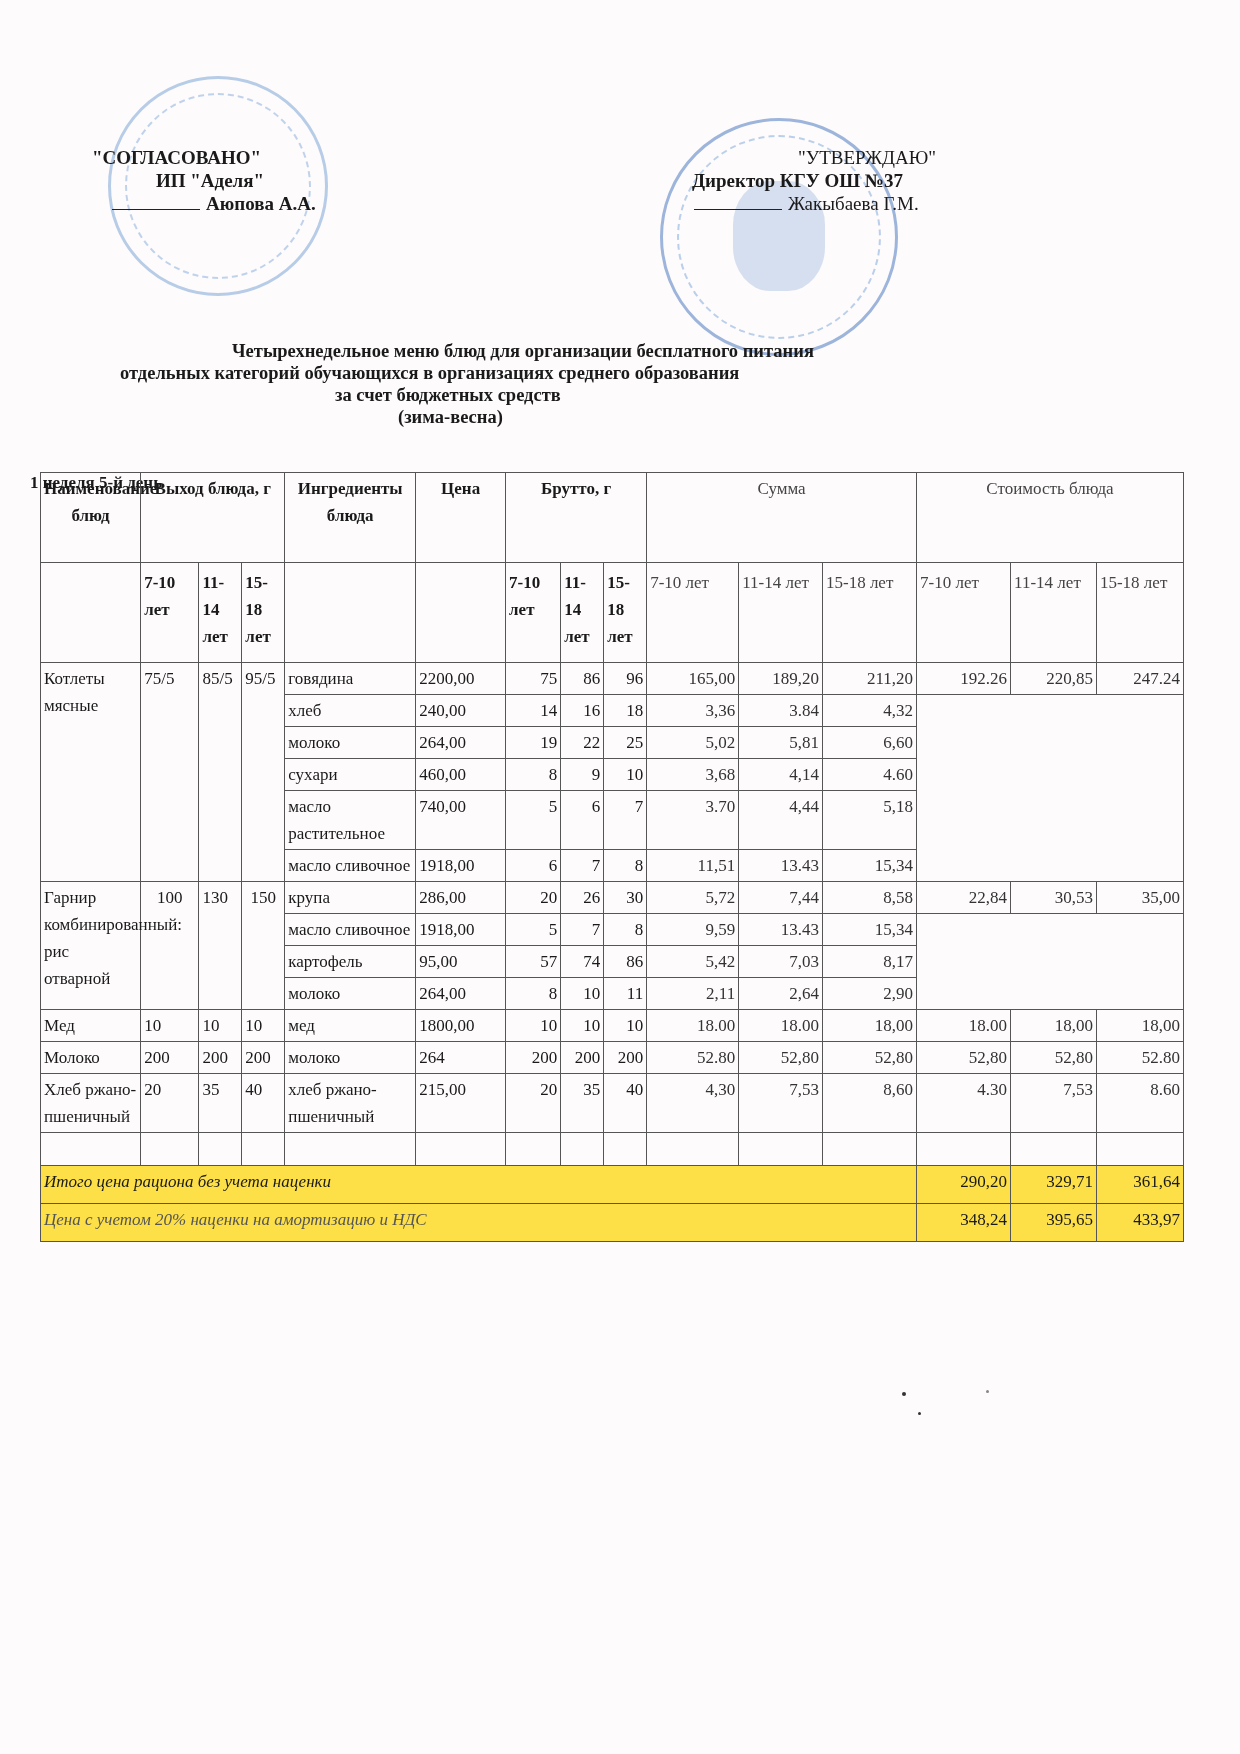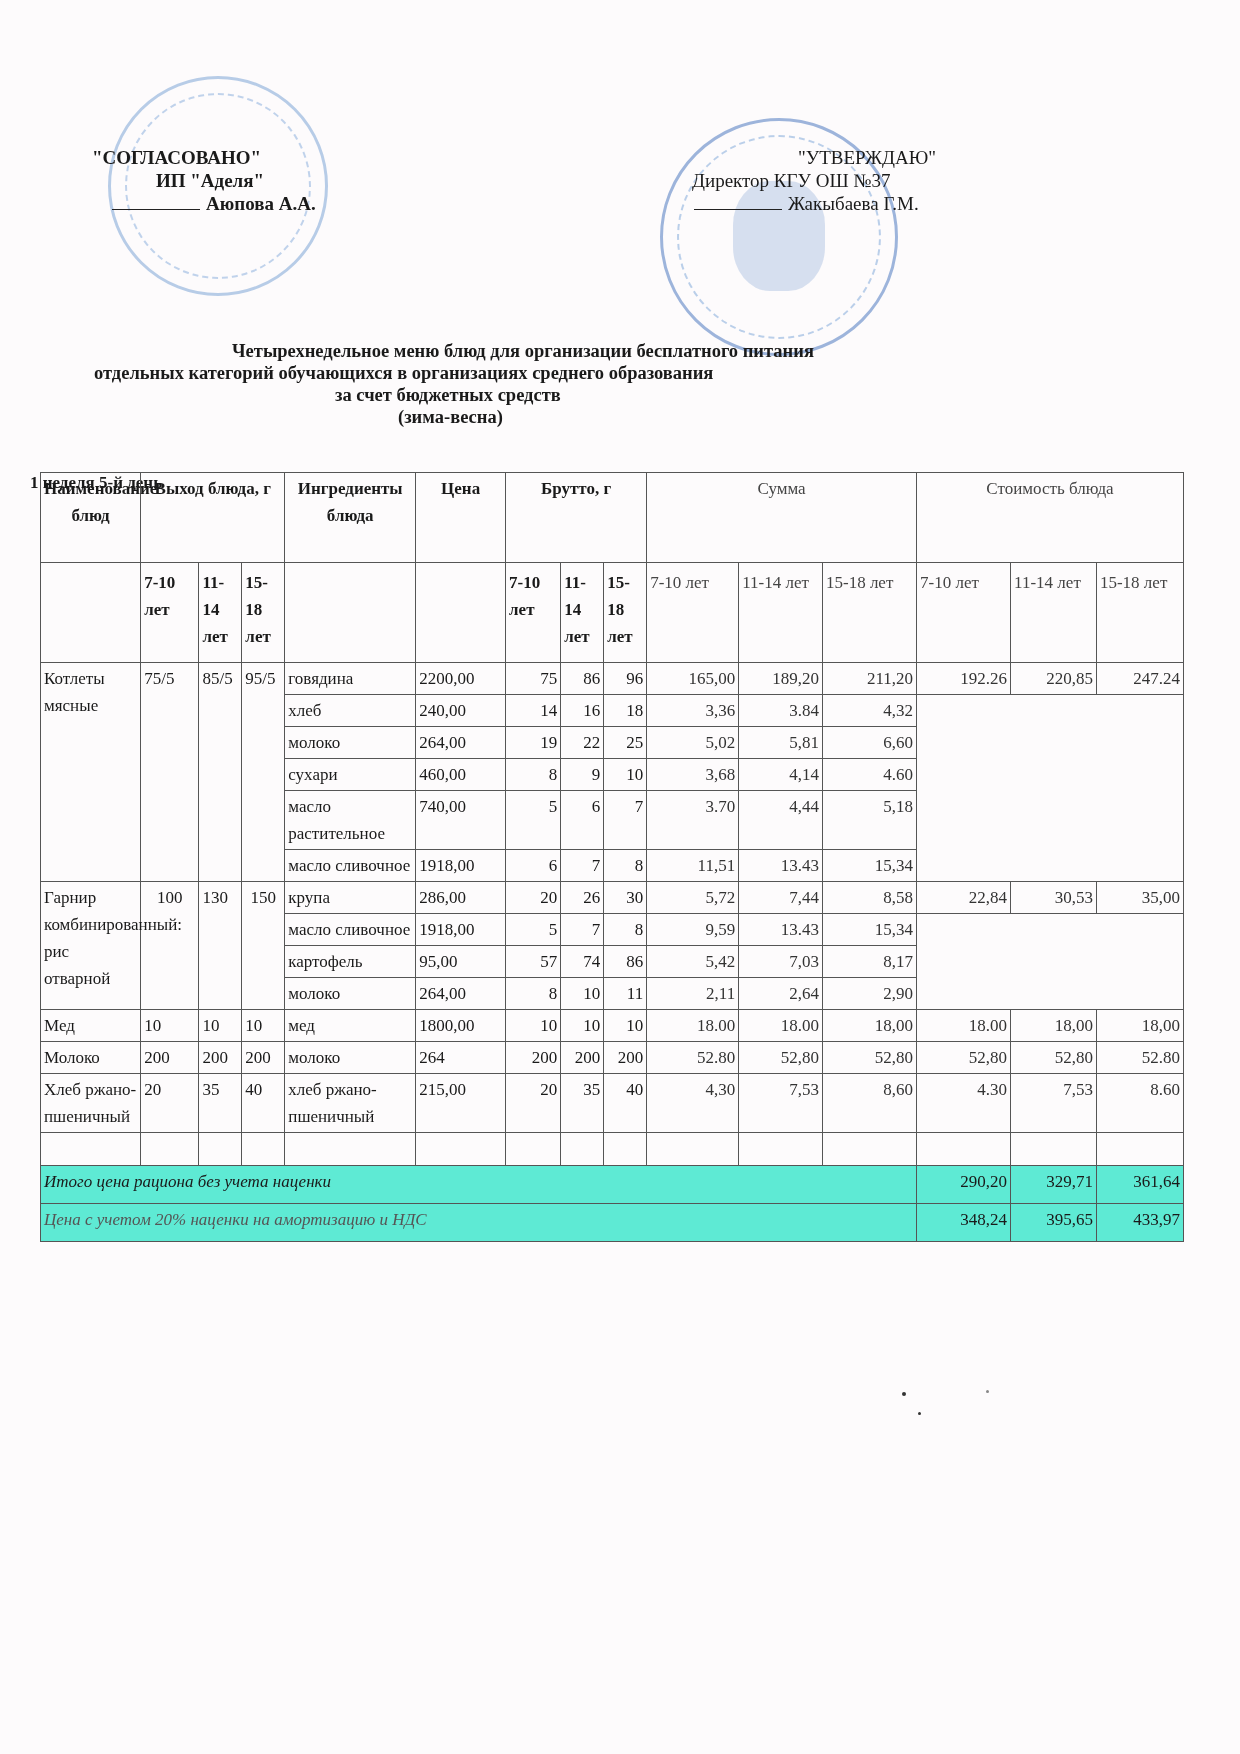--- a/index.html
+++ b/index.html
@@ -10,40 +10,40 @@
   .stamp-left{left:108px;top:76px;width:214px;height:214px;}
   .stamp-right{left:660px;top:118px;width:232px;height:232px;border-color:#5e86c6;opacity:.6;}
   .stamp-right::before{content:"";position:absolute;left:70px;top:60px;width:92px;height:110px;border-radius:40%;background:#7e9fd2;opacity:.5;}
   .approve{position:absolute;font-weight:bold;font-size:19px;line-height:23px;}
   .agreed{left:92px;top:146px;}
   .agreed .l1{padding-left:0}
   .agreed .l2{padding-left:64px}
   .agreed .l3{padding-left:20px}
   .approved{left:680px;top:146px;text-align:left;}
   .approved .l1{padding-left:118px;font-weight:normal;}
-  .approved .l2{padding-left:12px;font-weight:normal;}
+  .approved .l2{padding-left:12px;font-weight:bold;}
   .approved .l3{padding-left:14px;font-weight:normal;}
   .sigline{display:inline-block;width:88px;border-bottom:1.5px solid #222;margin-right:6px;vertical-align:baseline;height:1px;}
   .title{position:absolute;left:0;width:1240px;top:340px;font-weight:bold;font-size:18.5px;line-height:22px;}
   .title div{white-space:nowrap;}
   .t1{padding-left:232px}
-  .t2{padding-left:94px}
+  .t2{padding-left:120px}
   .t3{padding-left:335px}
   .t4{padding-left:398px}
   .week{position:absolute;left:30px;top:473px;font-size:17px;font-weight:bold;}
   table{position:absolute;left:40px;top:472px;width:1144px;border-collapse:collapse;font-size:17px;table-layout:fixed;}
   td,th{border:1px solid #555;padding:2px 3px;vertical-align:top;line-height:27px;}
   th{font-weight:bold;text-align:center;}
   th.light{font-weight:normal;color:#444;}
   .sub th{text-align:left;padding-top:6px;}
   .sub th.light{font-weight:normal;color:#444;}
   td.num{text-align:right;}
   td.cost{text-align:right;color:#333;}
   tr.empty td{height:28px;}
-  tr.total td{font-style:italic;background:#5eead4;}
+  tr.total td{font-style:italic;background:#fde047;}
   tr.total td.v{font-style:normal;text-align:right;}
   tr.total2 td.lbl{color:#555;}
   .speck{position:absolute;width:4px;height:4px;border-radius:50%;background:#333;}
 </style>
 </head>
 <body>
 
 <div class="stamp stamp-left"></div>
 <div class="stamp stamp-right"></div>
 

